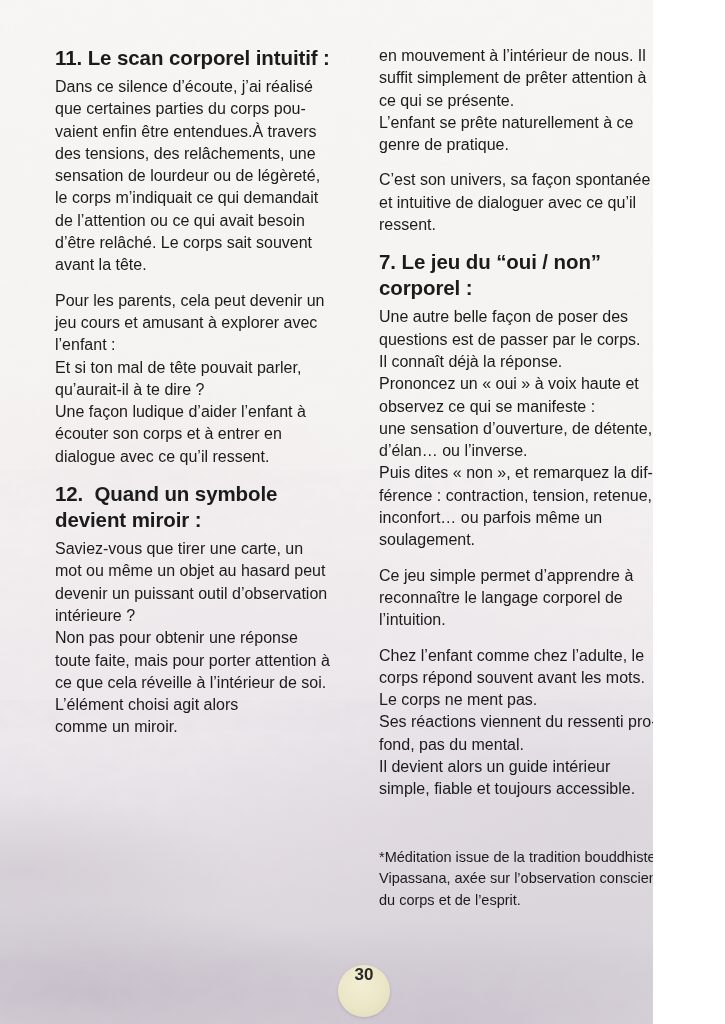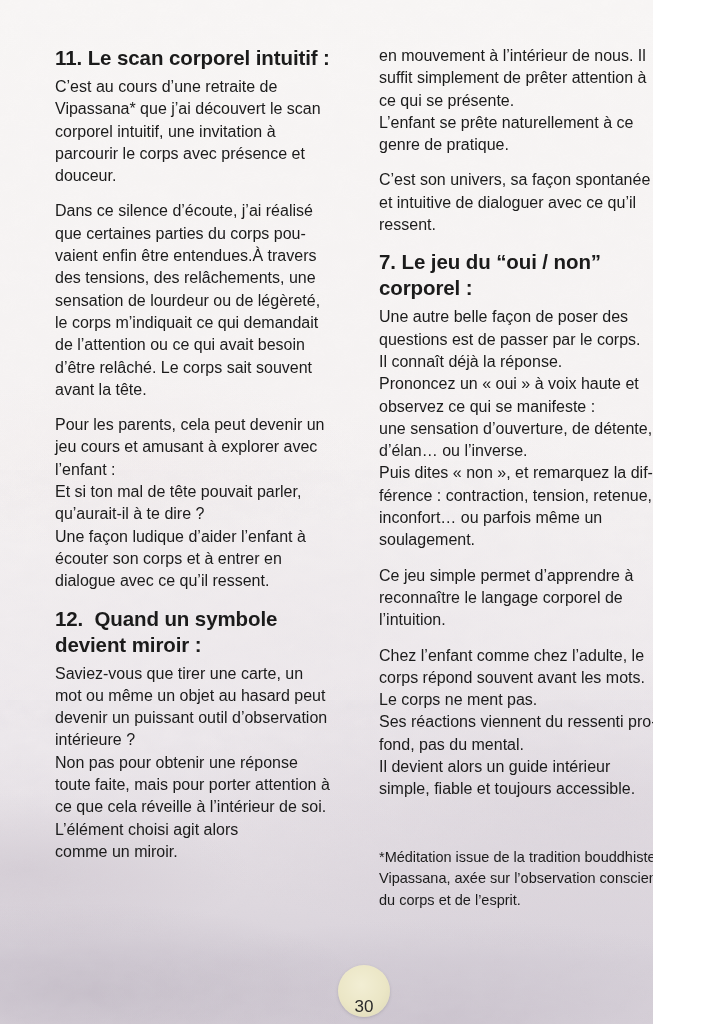--- a/index.html
+++ b/index.html
@@ -39,22 +39,22 @@
   .footnote{
     font-size:14.5px;line-height:21.5px;
     margin:46px 0 0 0;
     white-space:pre-wrap;
   }
   .page-badge{
     position:absolute;left:338px;top:965px;
     width:52px;height:52px;border-radius:50%;
     background:radial-gradient(circle at 45% 38%, #f2eed4 0%, #ebe6c6 55%, #ddd8b6 100%);
     box-shadow:0 1px 3px rgba(120,115,125,.35);
-    display:flex;align-items:flex-end;justify-content:center;
-    font-size:17px;color:#2a2a2a;
+    display:flex;align-items:flex-start;justify-content:center;
+    font-size:17px;color:#2a2a2a;font-weight:bold;
   }
 </style>
 </head>
 <body>
 
 <div class="page">
 
   <svg class="grain" width="725" height="1024" aria-hidden="true">
     <defs>
       <filter id="grain-f" x="0" y="0" width="100%" height="100%">
@@ -68,25 +68,20 @@
     <g opacity="0.12">
         <rect x="0" y="470" width="725" height="260" filter="url(#grain-f)"></rect>
       </g>
     <g opacity="0.24">
         <rect x="0" y="700" width="725" height="324" filter="url(#grain-f)"></rect>
       </g>
   </svg>
 
   <div class="col col-left">
     <h2 class="sec-h">11. Le scan corporel intuitif :</h2>
-    <p class="body-p">C’est au cours d’une retraite de
-Vipassana* que j’ai découvert le scan
-corporel intuitif, une invitation à
-parcourir le corps avec présence et
-douceur.</p>
     <p class="body-p">Dans ce silence d’écoute, j’ai réalisé
 que certaines parties du corps pou-
 vaient enfin être entendues.À travers
 des tensions, des relâchements, une
 sensation de lourdeur ou de légèreté,
 le corps m’indiquait ce qui demandait
 de l’attention ou ce qui avait besoin
 d’être relâché. Le corps sait souvent
 avant la tête.</p>
     <p class="body-p">Pour les parents, cela peut devenir un

